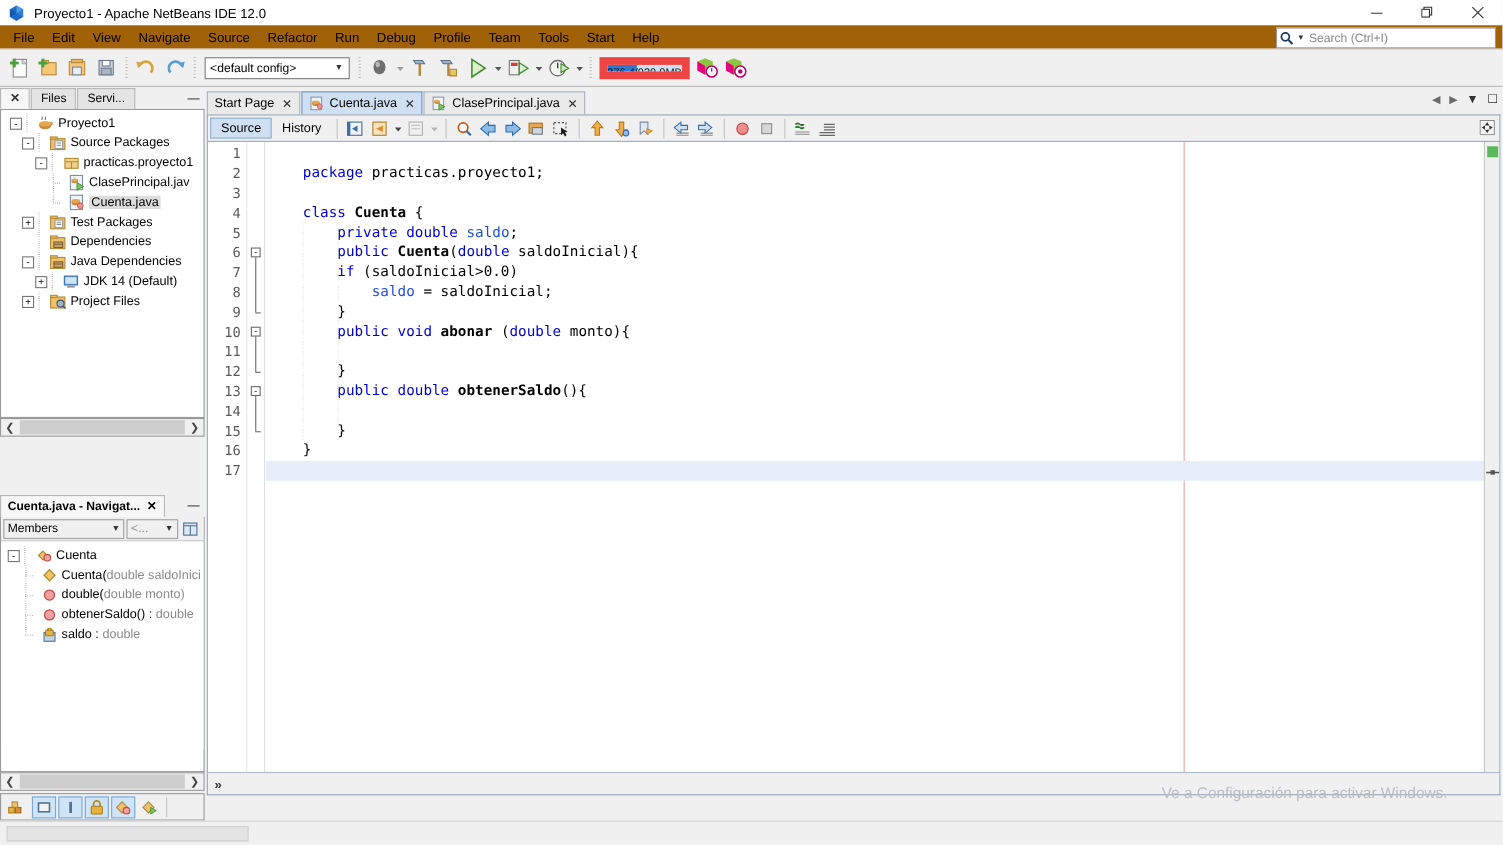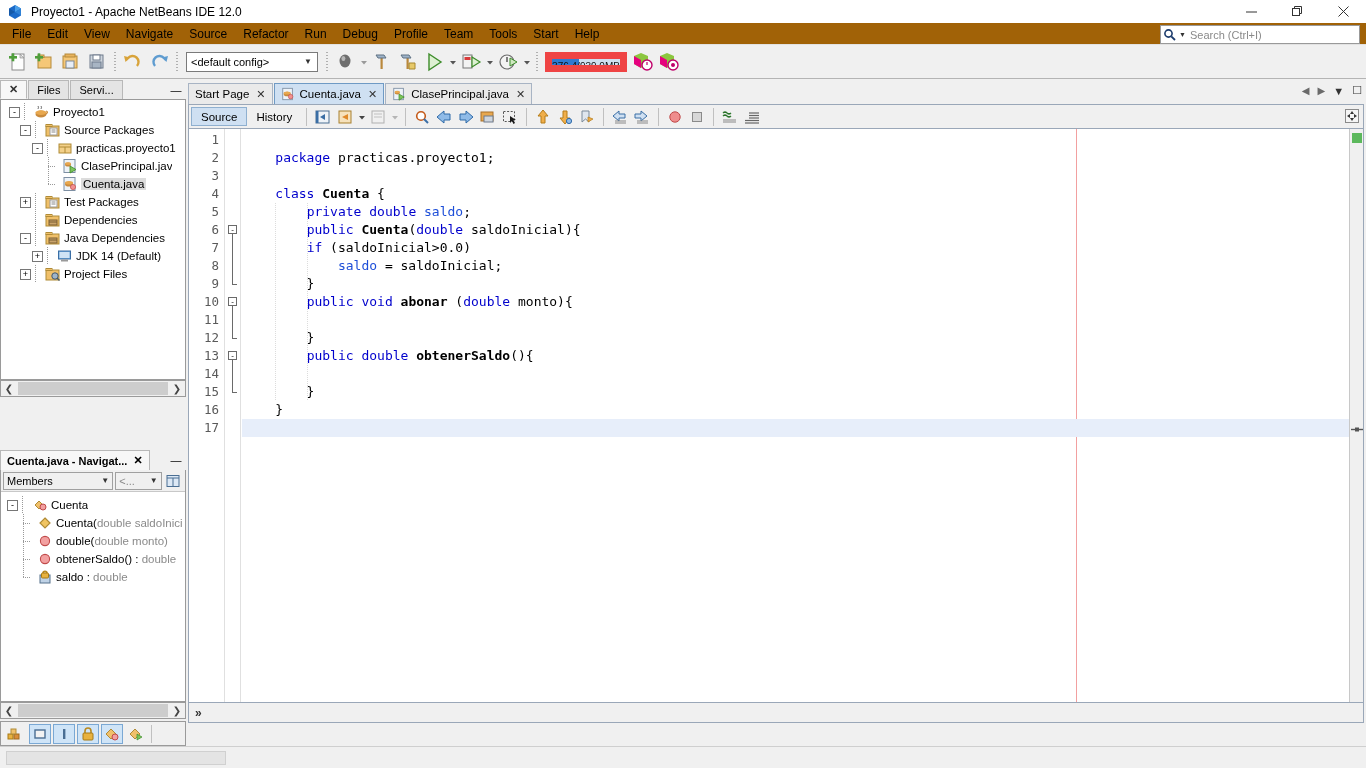--- a/index.html
+++ b/index.html
@@ -998,19 +998,20 @@
         </div>
       </div>
     </div>
 
     <div class="edbottom">
       <span class="chev">»</span>
     </div>
   </div>
 
   <div class="watermark">
+    <div class="wm2">Ve a Configuración para activar Windows.</div>
   </div>
 
   <div class="statusbar">
     <div class="sb-left"></div>
   </div>
 
 </div>
 
 </body></html>

